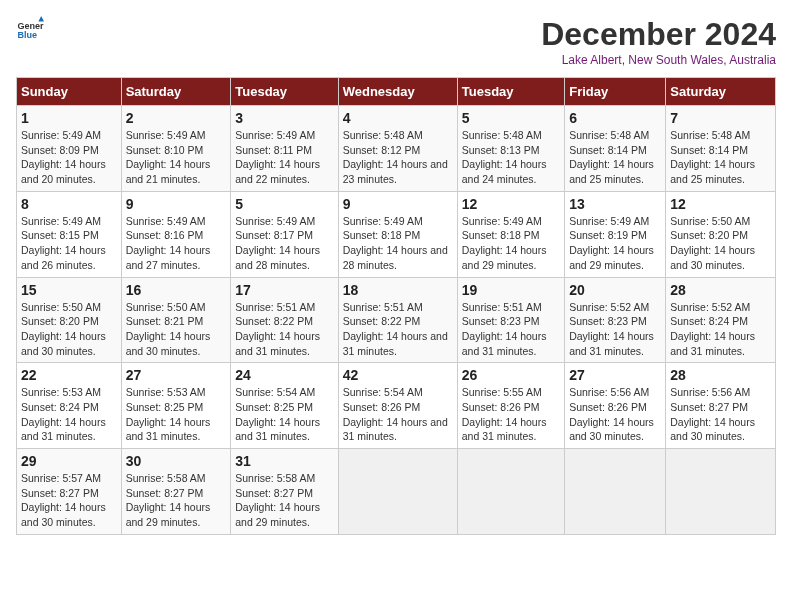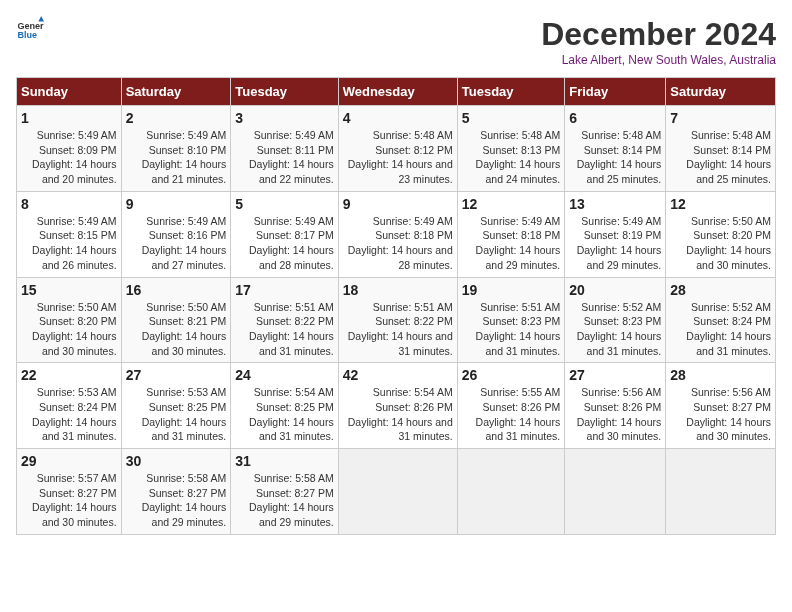--- a/index.html
+++ b/index.html
@@ -65,21 +65,20 @@
     .day-num {
       font-size: 14px;
       font-weight: bold;
       color: #222;
       display: block;
       margin-bottom: 2px;
     }
     .day-info {
       color: #333;
       line-height: 1.4;
-      text-align: right;
     }
     .empty-cell {
       background: #f0f0f0 !important;
     }
   </style>
 </head>
 <body>
 
 <div class="header-area">
   <div class="logo">

